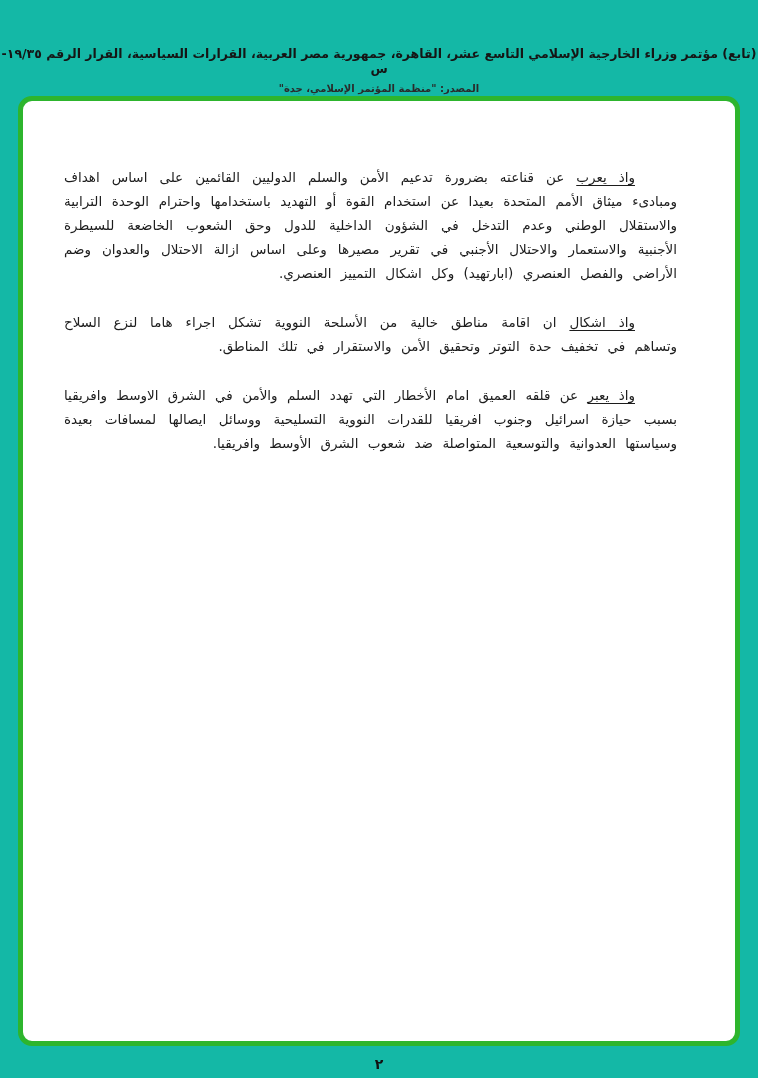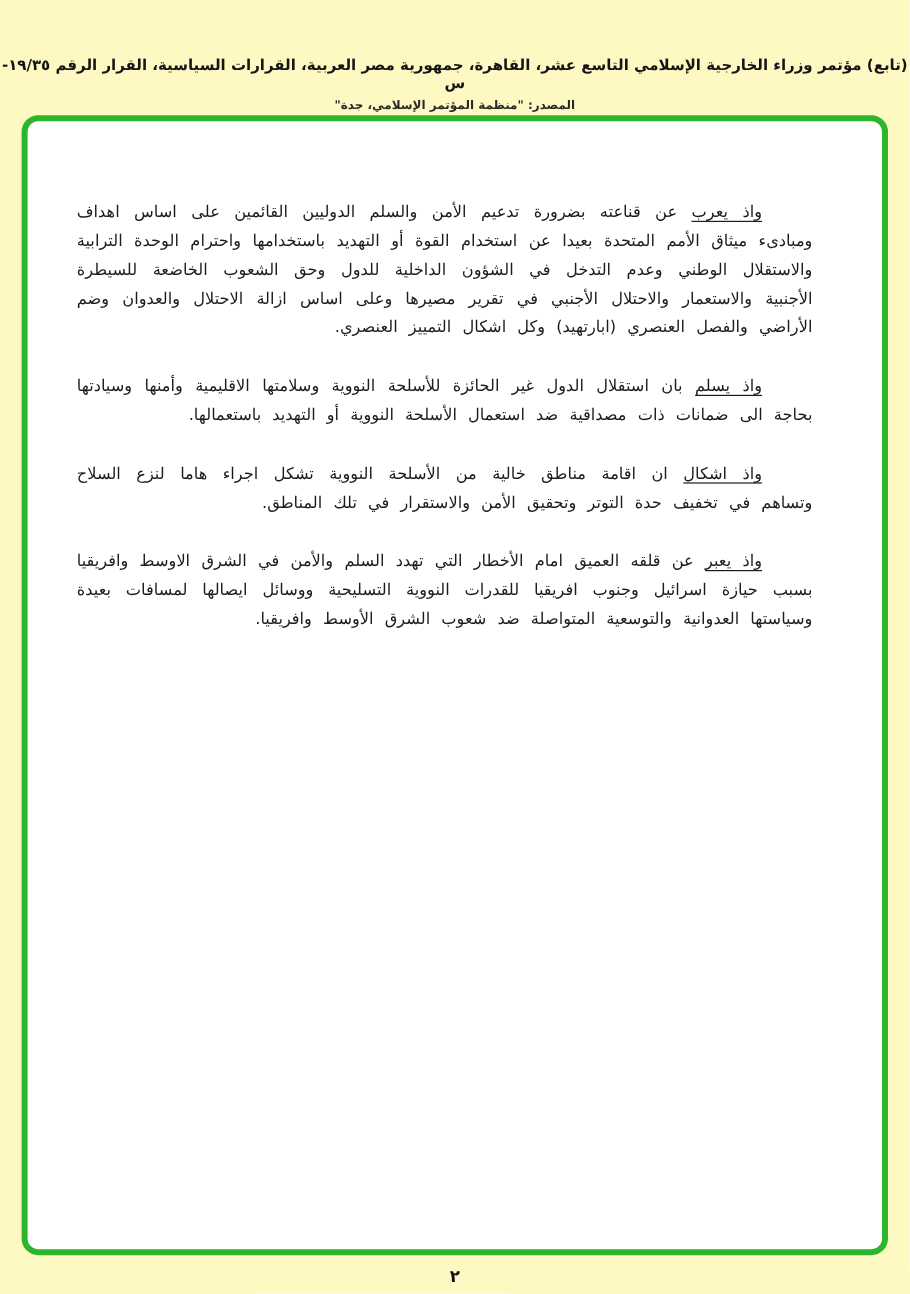--- a/index.html
+++ b/index.html
@@ -9,21 +9,21 @@
     height: 1078px;
     position: relative;
     overflow: hidden;
     font-family: "DejaVu Sans", sans-serif;
   }
   .page {
     width: 758px;
     height: 1078px;
     position: relative;
     direction: rtl;
-    background: #fef9c3;
+    background: #14b8a6;
   }
   .doc-header {
     padding-top: 46px;
     text-align: center;
   }
   .doc-header .line1 {
     font-size: 12.5px;
     font-weight: bold;
     color: #151515;
     letter-spacing: 0px;
@@ -84,21 +84,20 @@
     <div class="line2">المصدر:  "منظمة المؤتمر الإسلامي، جدة"</div>
   </div>
 
   <div class="frame">
     <div class="content">
 
       <p class="para"><span class="lead">واذ يعرب</span><span> عن قناعته بضرورة تدعيم الأمن والسلم الدوليين القائمين على اساس اهداف ومبادىء ميثاق الأمم المتحدة بعيدا عن استخدام القوة أو التهديد باستخدامها واحترام الوحدة الترابية والاستقلال الوطني وعدم التدخل في الشؤون الداخلية للدول وحق الشعوب الخاضعة للسيطرة الأجنبية والاستعمار والاحتلال الأجنبي في تقرير مصيرها وعلى اساس ازالة الاحتلال والعدوان وضم الأراضي والفصل العنصري (ابارتهيد) وكل اشكال التمييز العنصري.</span></p>
 
 
 
-      <p class="para"><span class="lead">واذ يسلم</span><span> بان استقلال الدول غير الحائزة للأسلحة النووية وسلامتها الاقليمية وأمنها وسيادتها بحاجة الى ضمانات ذات مصداقية ضد استعمال الأسلحة النووية أو التهديد باستعمالها.</span></p>
 
       <p class="para"><span class="lead">واذ اشكال</span><span> ان اقامة مناطق خالية من الأسلحة النووية تشكل اجراء هاما لنزع السلاح وتساهم في تخفيف حدة التوتر وتحقيق الأمن والاستقرار في تلك المناطق.</span></p>
 
       <p class="para"><span class="lead">واذ يعبر</span><span> عن قلقه العميق امام الأخطار التي تهدد السلم والأمن في الشرق الاوسط وافريقيا بسبب حيازة اسرائيل وجنوب افريقيا للقدرات النووية التسليحية ووسائل ايصالها لمسافات بعيدة وسياستها العدوانية والتوسعية المتواصلة ضد شعوب الشرق الأوسط وافريقيا.</span></p>
 
     </div>
   </div>
 
   <div class="page-number">٢</div>
 

